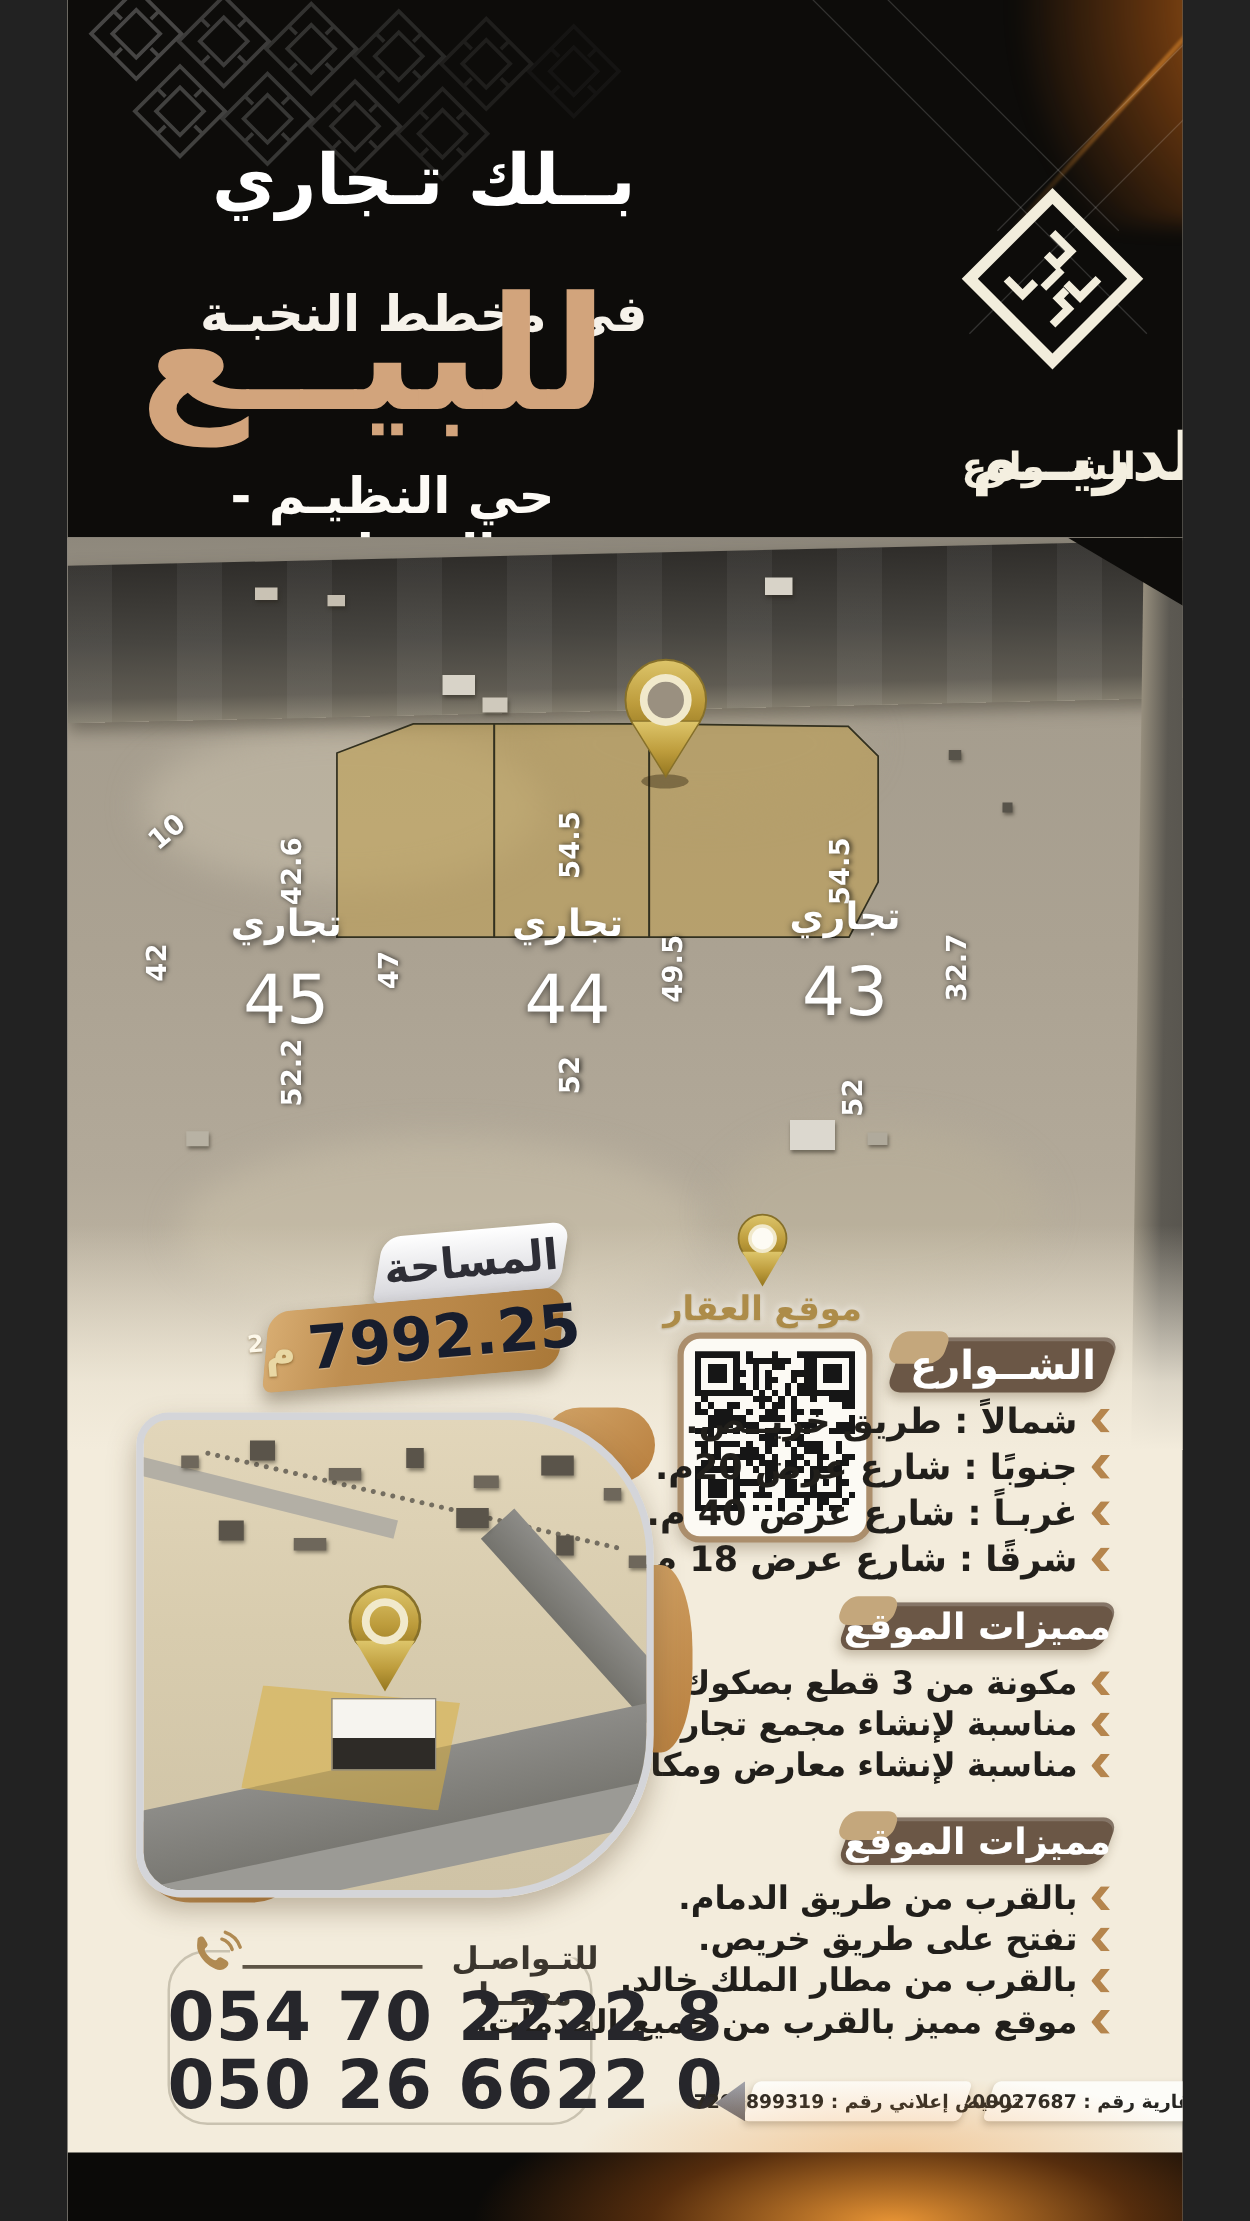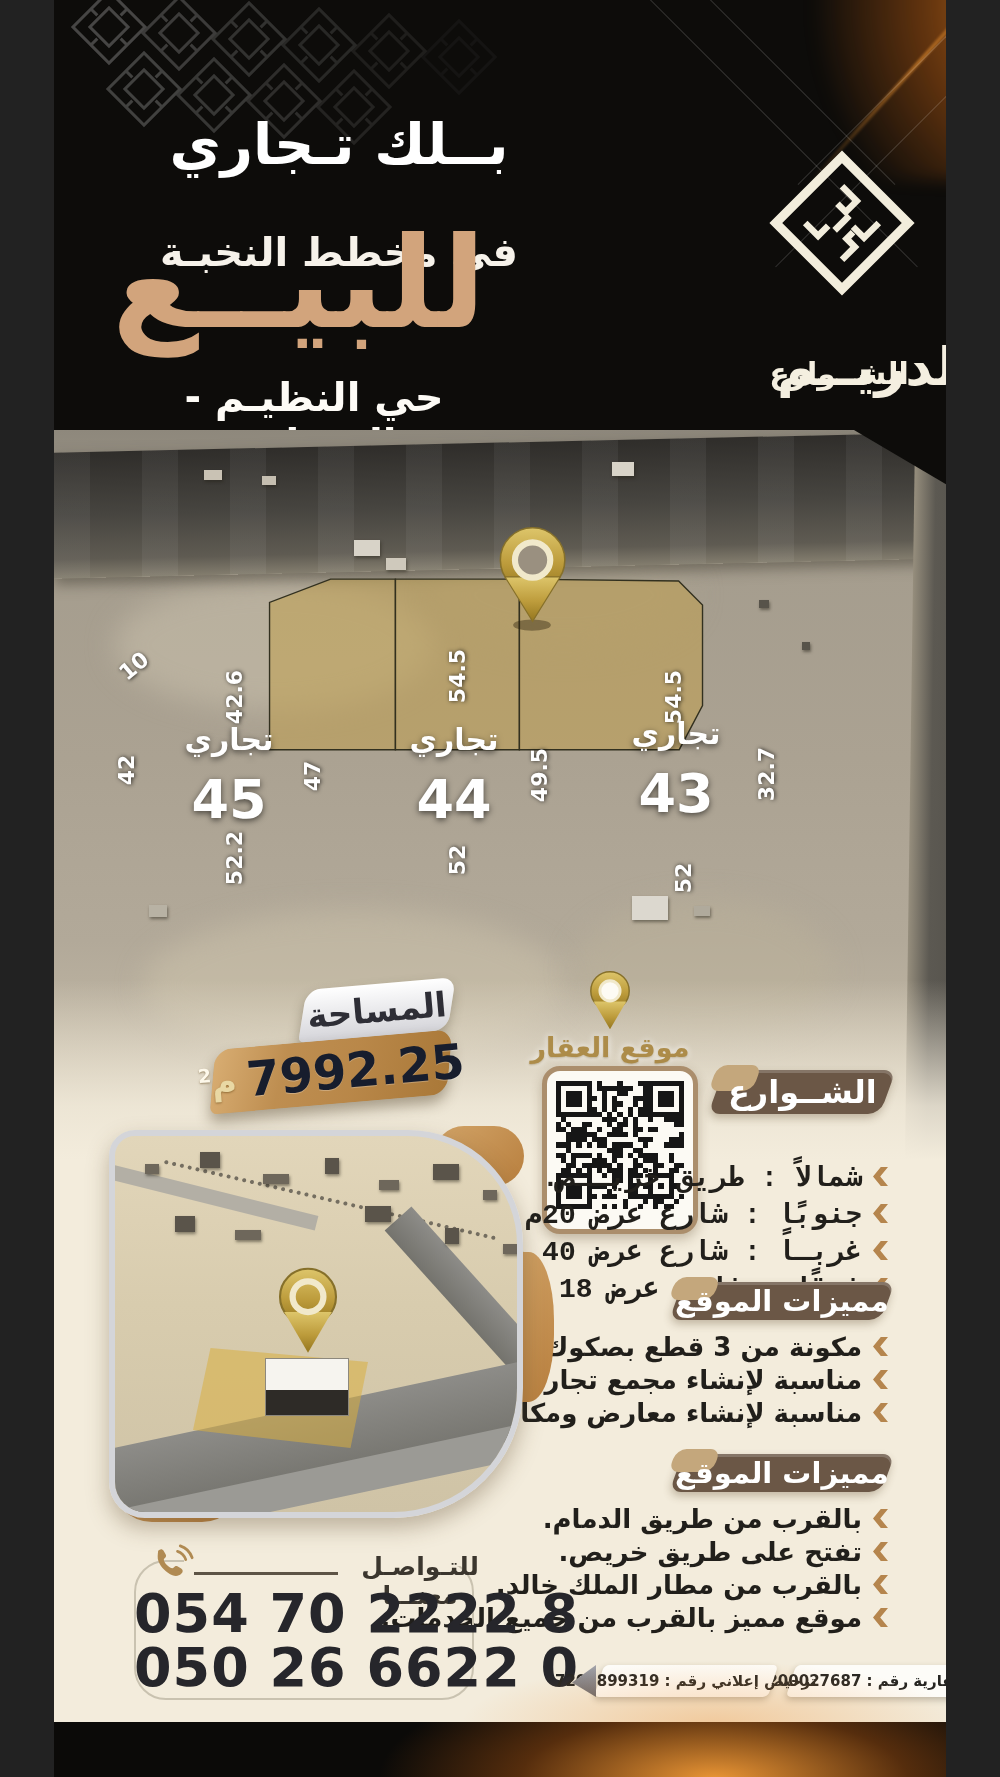--- a/index.html
+++ b/index.html
@@ -47,21 +47,21 @@
   .patch{position:absolute;border-radius:50%;filter:blur(14px);}
   .bldg{position:absolute;box-shadow:1px 2px 3px rgba(40,35,25,.5);}
   .wedge{position:absolute;left:800px;top:0;width:200px;height:118px;background:#0d0c0a;
        clip-path:polygon(0 0,100% 0,100% 100%);}
   .plots-svg{position:absolute;left:0;top:0;}
   .dim{position:absolute;color:#ffffff;font-weight:700;font-size:22px;
        text-shadow:0 1px 4px rgba(0,0,0,.75);transform:translate(-50%,-50%) rotate(-90deg);white-space:nowrap;}
   .plot-label{position:absolute;transform:translate(-50%,-50%);text-align:center;color:#fff;
        text-shadow:0 2px 6px rgba(0,0,0,.6);line-height:1;}
   .plot-label .pname{font-size:30px;font-weight:800;display:block;margin-bottom:18px;}
-  .plot-label .pnum{font-size:54px;font-weight:700;display:block;}
+  .plot-label .pnum{font-size:54px;font-weight:400;display:block;}
   .wm{position:absolute;color:#ffffff;text-align:center;}
   .wm-name{left:560px;top:722px;width:200px;font-size:82px;font-weight:800;opacity:.93;
        text-shadow:0 2px 8px rgba(0,0,0,.35);}
   .map-fade{position:absolute;left:0;top:550px;width:1000px;height:180px;
        background:linear-gradient(180deg,rgba(243,236,220,0) 0%,rgba(243,236,220,.85) 70%,#f3ecdc 100%);}
 
   
   .ribbon-white{position:absolute;left:248px;top:984px;width:150px;height:52px;
        background:linear-gradient(180deg,#ffffff,#d4d4d9);border-radius:14px 14px 14px 6px;
        transform:rotate(-5deg) skewX(-14deg);box-shadow:0 6px 12px rgba(70,60,40,.35);
@@ -331,21 +331,21 @@
   <div class="pin-label">موقع العقار</div>
   <div class="qr-box">
     <svg id="qrSvg" width="128" height="128" viewBox="0 0 25 25" shape-rendering="crispEdges">
         <path d="M0,0h1v1h-1zM1,0h1v1h-1zM2,0h1v1h-1zM3,0h1v1h-1zM4,0h1v1h-1zM5,0h1v1h-1zM6,0h1v1h-1zM8,0h1v1h-1zM12,0h1v1h-1zM16,0h1v1h-1zM17,0h1v1h-1zM18,0h1v1h-1zM19,0h1v1h-1zM20,0h1v1h-1zM21,0h1v1h-1zM22,0h1v1h-1zM23,0h1v1h-1zM24,0h1v1h-1zM0,1h1v1h-1zM6,1h1v1h-1zM8,1h1v1h-1zM9,1h1v1h-1zM10,1h1v1h-1zM11,1h1v1h-1zM12,1h1v1h-1zM13,1h1v1h-1zM14,1h1v1h-1zM17,1h1v1h-1zM18,1h1v1h-1zM24,1h1v1h-1zM0,2h1v1h-1zM2,2h1v1h-1zM3,2h1v1h-1zM4,2h1v1h-1zM6,2h1v1h-1zM9,2h1v1h-1zM12,2h1v1h-1zM13,2h1v1h-1zM17,2h1v1h-1zM18,2h1v1h-1zM20,2h1v1h-1zM21,2h1v1h-1zM22,2h1v1h-1zM24,2h1v1h-1zM0,3h1v1h-1zM2,3h1v1h-1zM3,3h1v1h-1zM4,3h1v1h-1zM6,3h1v1h-1zM7,3h1v1h-1zM9,3h1v1h-1zM11,3h1v1h-1zM15,3h1v1h-1zM16,3h1v1h-1zM17,3h1v1h-1zM18,3h1v1h-1zM20,3h1v1h-1zM21,3h1v1h-1zM22,3h1v1h-1zM24,3h1v1h-1zM0,4h1v1h-1zM2,4h1v1h-1zM3,4h1v1h-1zM4,4h1v1h-1zM6,4h1v1h-1zM9,4h1v1h-1zM11,4h1v1h-1zM12,4h1v1h-1zM15,4h1v1h-1zM17,4h1v1h-1zM18,4h1v1h-1zM20,4h1v1h-1zM21,4h1v1h-1zM22,4h1v1h-1zM24,4h1v1h-1zM0,5h1v1h-1zM6,5h1v1h-1zM7,5h1v1h-1zM9,5h1v1h-1zM11,5h1v1h-1zM14,5h1v1h-1zM16,5h1v1h-1zM17,5h1v1h-1zM18,5h1v1h-1zM24,5h1v1h-1zM0,6h1v1h-1zM1,6h1v1h-1zM2,6h1v1h-1zM3,6h1v1h-1zM4,6h1v1h-1zM5,6h1v1h-1zM6,6h1v1h-1zM7,6h1v1h-1zM8,6h1v1h-1zM10,6h1v1h-1zM12,6h1v1h-1zM14,6h1v1h-1zM16,6h1v1h-1zM17,6h1v1h-1zM18,6h1v1h-1zM19,6h1v1h-1zM20,6h1v1h-1zM21,6h1v1h-1zM22,6h1v1h-1zM23,6h1v1h-1zM24,6h1v1h-1zM1,7h1v1h-1zM9,7h1v1h-1zM10,7h1v1h-1zM11,7h1v1h-1zM13,7h1v1h-1zM15,7h1v1h-1zM18,7h1v1h-1zM21,7h1v1h-1zM22,7h1v1h-1zM23,7h1v1h-1zM24,7h1v1h-1zM0,8h1v1h-1zM2,8h1v1h-1zM5,8h1v1h-1zM6,8h1v1h-1zM10,8h1v1h-1zM12,8h1v1h-1zM13,8h1v1h-1zM15,8h1v1h-1zM23,8h1v1h-1zM24,8h1v1h-1zM0,9h1v1h-1zM1,9h1v1h-1zM3,9h1v1h-1zM4,9h1v1h-1zM5,9h1v1h-1zM8,9h1v1h-1zM11,9h1v1h-1zM12,9h1v1h-1zM15,9h1v1h-1zM16,9h1v1h-1zM18,9h1v1h-1zM19,9h1v1h-1zM2,10h1v1h-1zM3,10h1v1h-1zM4,10h1v1h-1zM5,10h1v1h-1zM6,10h1v1h-1zM7,10h1v1h-1zM10,10h1v1h-1zM11,10h1v1h-1zM12,10h1v1h-1zM13,10h1v1h-1zM15,10h1v1h-1zM24,10h1v1h-1zM2,11h1v1h-1zM3,11h1v1h-1zM4,11h1v1h-1zM5,11h1v1h-1zM7,11h1v1h-1zM8,11h1v1h-1zM9,11h1v1h-1zM16,11h1v1h-1zM17,11h1v1h-1zM18,11h1v1h-1zM22,11h1v1h-1zM23,11h1v1h-1zM24,11h1v1h-1zM0,12h1v1h-1zM1,12h1v1h-1zM2,12h1v1h-1zM4,12h1v1h-1zM6,12h1v1h-1zM8,12h1v1h-1zM9,12h1v1h-1zM11,12h1v1h-1zM12,12h1v1h-1zM13,12h1v1h-1zM14,12h1v1h-1zM17,12h1v1h-1zM21,12h1v1h-1zM22,12h1v1h-1zM23,12h1v1h-1zM24,12h1v1h-1zM2,13h1v1h-1zM10,13h1v1h-1zM11,13h1v1h-1zM12,13h1v1h-1zM15,13h1v1h-1zM16,13h1v1h-1zM0,14h1v1h-1zM1,14h1v1h-1zM3,14h1v1h-1zM4,14h1v1h-1zM5,14h1v1h-1zM6,14h1v1h-1zM8,14h1v1h-1zM11,14h1v1h-1zM12,14h1v1h-1zM14,14h1v1h-1zM16,14h1v1h-1zM17,14h1v1h-1zM18,14h1v1h-1zM19,14h1v1h-1zM22,14h1v1h-1zM1,15h1v1h-1zM3,15h1v1h-1zM7,15h1v1h-1zM8,15h1v1h-1zM9,15h1v1h-1zM11,15h1v1h-1zM15,15h1v1h-1zM17,15h1v1h-1zM18,15h1v1h-1zM19,15h1v1h-1zM22,15h1v1h-1zM2,16h1v1h-1zM3,16h1v1h-1zM5,16h1v1h-1zM6,16h1v1h-1zM7,16h1v1h-1zM8,16h1v1h-1zM9,16h1v1h-1zM10,16h1v1h-1zM12,16h1v1h-1zM15,16h1v1h-1zM16,16h1v1h-1zM19,16h1v1h-1zM20,16h1v1h-1zM23,16h1v1h-1zM24,16h1v1h-1zM1,17h1v1h-1zM2,17h1v1h-1zM4,17h1v1h-1zM6,17h1v1h-1zM8,17h1v1h-1zM10,17h1v1h-1zM11,17h1v1h-1zM12,17h1v1h-1zM14,17h1v1h-1zM15,17h1v1h-1zM17,17h1v1h-1zM19,17h1v1h-1zM22,17h1v1h-1zM23,17h1v1h-1zM0,18h1v1h-1zM1,18h1v1h-1zM2,18h1v1h-1zM3,18h1v1h-1zM4,18h1v1h-1zM5,18h1v1h-1zM6,18h1v1h-1zM9,18h1v1h-1zM11,18h1v1h-1zM12,18h1v1h-1zM14,18h1v1h-1zM15,18h1v1h-1zM16,18h1v1h-1zM18,18h1v1h-1zM19,18h1v1h-1zM20,18h1v1h-1zM21,18h1v1h-1zM22,18h1v1h-1zM0,19h1v1h-1zM6,19h1v1h-1zM11,19h1v1h-1zM12,19h1v1h-1zM14,19h1v1h-1zM18,19h1v1h-1zM22,19h1v1h-1zM0,20h1v1h-1zM2,20h1v1h-1zM3,20h1v1h-1zM4,20h1v1h-1zM6,20h1v1h-1zM7,20h1v1h-1zM8,20h1v1h-1zM9,20h1v1h-1zM11,20h1v1h-1zM14,20h1v1h-1zM15,20h1v1h-1zM17,20h1v1h-1zM18,20h1v1h-1zM20,20h1v1h-1zM22,20h1v1h-1zM23,20h1v1h-1zM0,21h1v1h-1zM2,21h1v1h-1zM3,21h1v1h-1zM4,21h1v1h-1zM6,21h1v1h-1zM10,21h1v1h-1zM14,21h1v1h-1zM15,21h1v1h-1zM18,21h1v1h-1zM22,21h1v1h-1zM0,22h1v1h-1zM2,22h1v1h-1zM3,22h1v1h-1zM4,22h1v1h-1zM6,22h1v1h-1zM7,22h1v1h-1zM9,22h1v1h-1zM10,22h1v1h-1zM11,22h1v1h-1zM14,22h1v1h-1zM15,22h1v1h-1zM16,22h1v1h-1zM17,22h1v1h-1zM18,22h1v1h-1zM19,22h1v1h-1zM20,22h1v1h-1zM21,22h1v1h-1zM22,22h1v1h-1zM24,22h1v1h-1zM0,23h1v1h-1zM6,23h1v1h-1zM13,23h1v1h-1zM17,23h1v1h-1zM19,23h1v1h-1zM20,23h1v1h-1zM23,23h1v1h-1zM0,24h1v1h-1zM1,24h1v1h-1zM2,24h1v1h-1zM3,24h1v1h-1zM4,24h1v1h-1zM5,24h1v1h-1zM6,24h1v1h-1zM9,24h1v1h-1zM11,24h1v1h-1zM13,24h1v1h-1zM16,24h1v1h-1zM19,24h1v1h-1zM21,24h1v1h-1zM22,24h1v1h-1z" fill="#161616"></path>
       </svg>
   </div>
 
   <div class="banner" style="top:1070px;width:172px;height:44px;">
     <span class="t" style="font-size:32px;">الشــوارع</span>
   </div>
-  <ul class="blist" id="streetsList" style="top:1158px;font-family:Liberation Mono, monospace;">
+  <ul class="blist" id="streetsList" style="top:1118px;">
       <li style="height: 37px;">
         <span class="chev"></span>
         <span class="txt" style="font-size: 28px;">شمالاً : طريق خريــص.</span>
       </li>
       <li style="height: 37px;">
         <span class="chev"></span>
         <span class="txt" style="font-size: 28px;">جنوبًا : شارع عرض 20م.</span>
       </li>
       <li style="height: 37px;">
         <span class="chev"></span>

